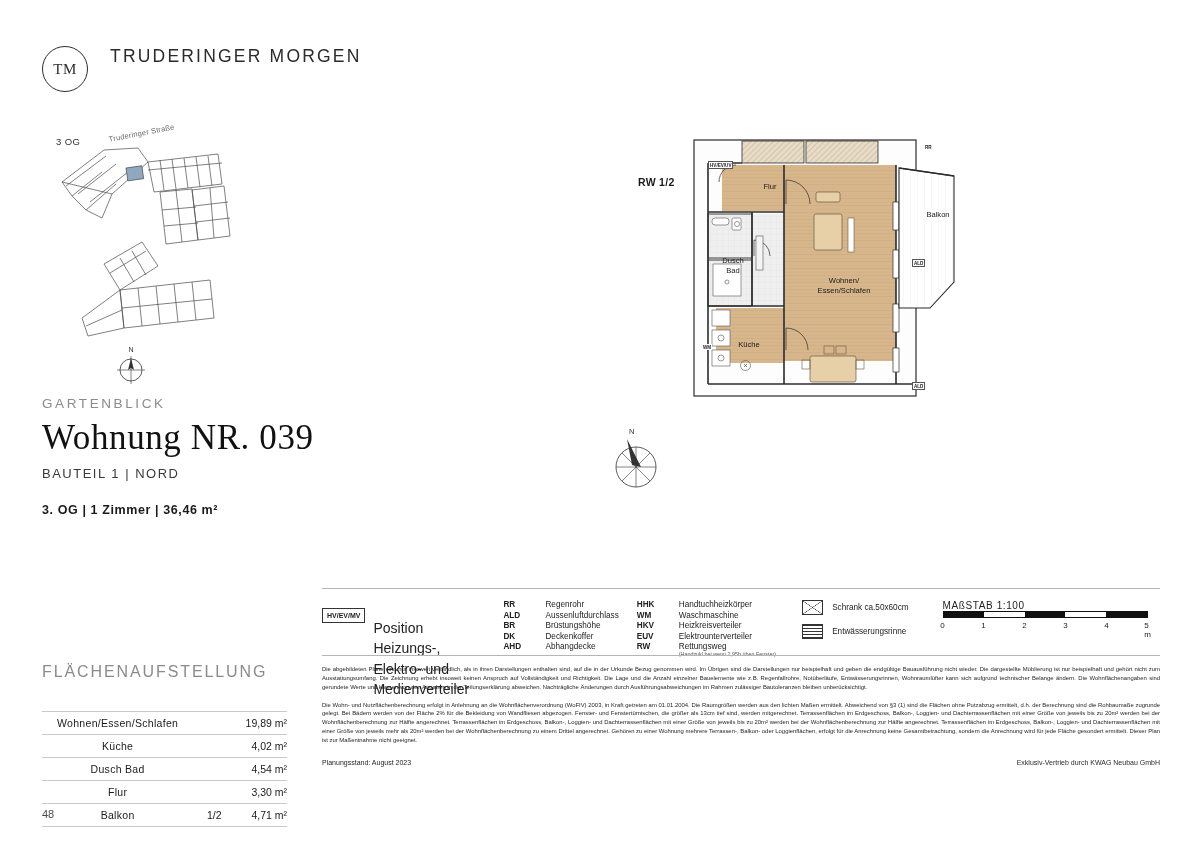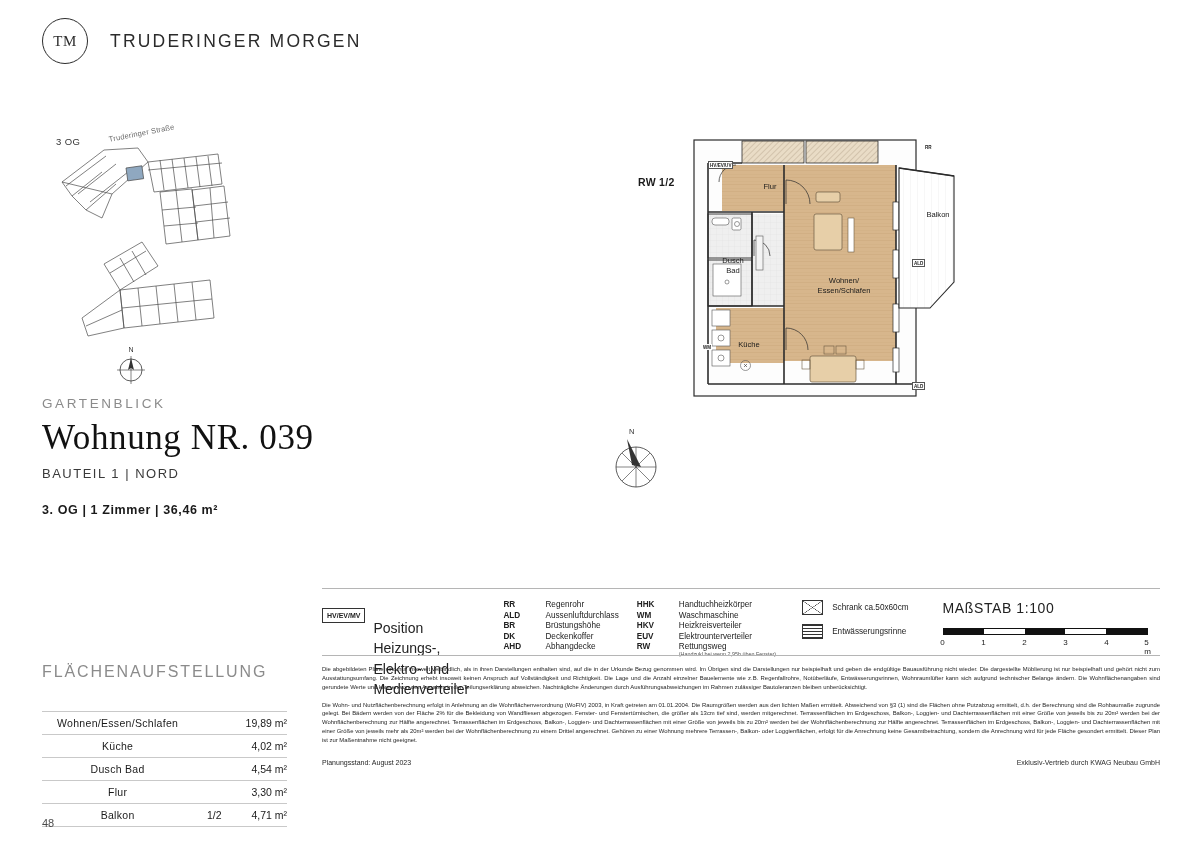--- a/index.html
+++ b/index.html
@@ -7,21 +7,21 @@
   body {
     width:1200px; height:849px;
     background:#ffffff;
     font-family:"Liberation Sans", sans-serif;
     color:#1a1a1a;
     position:relative;
     overflow:hidden;
   }
 
   
-  .logo-wrap { position:absolute; left:42px; top:18px; display:flex; align-items:center; }
+  .logo-wrap { position:absolute; left:42px; top:46px; display:flex; }
   .logo-circle {
     width:46px; height:46px; border-radius:50%;
     border:1px solid #2c2c2c;
     display:flex; align-items:center; justify-content:center;
     font-size:15px; letter-spacing:0.5px; color:#2c2c2c;
     font-family:"Liberation Serif", serif;
   }
   .logo-text {
     margin-left:22px; font-size:17.5px; letter-spacing:2.2px;
     color:#2b2b2b; font-family:"Liberation Sans", sans-serif; font-weight:400;
@@ -50,21 +50,21 @@
   .flaechen { position:absolute; left:42px; top:663px; width:245px; }
   .flaechen-title { font-size:16px; letter-spacing:1.9px; color:#8b8b8b; margin-bottom:30px; }
   .flaechen table { width:100%; border-collapse:collapse; font-size:10.5px; color:#1a1a1a; }
   .flaechen tr { border-top:1px solid #c9c9c9; }
   .flaechen tr:last-child { border-bottom:1px solid #c9c9c9; }
   .flaechen td { padding:5px 0 5px 0; }
   .flaechen td.name { text-align:center; letter-spacing:0.3px; }
   .flaechen td.frac { text-align:center; width:42px; color:#1a1a1a; }
   .flaechen td.val { text-align:right; white-space:nowrap; }
 
-  .page-number { position:absolute; left:42px; top:808px; font-size:11px; color:#4a4a4a;margin-top:9px; }
+  .page-number { position:absolute; left:42px; top:808px; font-size:11px; color:#4a4a4a; }
 
   
   .plan { position:absolute; left:686px; top:132px; width:282px; height:275px; }
   .plan-outer { position:absolute; inset:0; }
 
   .rw-label { position:absolute; left:-48px; top:44px; font-size:10.5px; font-weight:bold; letter-spacing:0.3px; }
 
   .compass-big { position:absolute; left:608px; top:425px; width:56px; height:72px; }
 
   
@@ -87,21 +87,21 @@
   .sym-box { width:21px; height:15px; border:1px solid #333; margin-right:9px; position:relative; background:#fff; }
   .sym-box.cross::before, .sym-box.cross::after {
     content:""; position:absolute; left:0; top:0; width:100%; height:100%;
   }
   .sym-box.cross::before { background:linear-gradient(to top right, transparent calc(50% - 0.5px), #333 50%, transparent calc(50% + 0.5px)); }
   .sym-box.cross::after  { background:linear-gradient(to bottom right, transparent calc(50% - 0.5px), #333 50%, transparent calc(50% + 0.5px)); }
   .sym-box.lines { background:repeating-linear-gradient(to bottom, #333 0 1px, #fff 1px 3px); }
   .sym-label { font-size:8.2px; }
 
   .scale-col { margin-left:34px; }
-  .scale-title { font-size:14px; letter-spacing:0.6px; margin-bottom:12px; }
+  .scale-title { font-size:10px; letter-spacing:0.6px; }
   .scale-bar { display:flex; width:205px; height:7px; border:1px solid #111; }
   .scale-bar div { flex:1; }
   .scale-bar div:nth-child(odd) { background:#111; }
   .scale-bar div:nth-child(even) { background:#fff; }
   .scale-nums { display:flex; width:205px; margin-top:3px; font-size:8px; position:relative; }
   .scale-nums span { position:absolute; transform:translateX(-50%); }
 
   
   .fineprint { position:absolute; left:322px; top:655px; width:838px; }
   .fineprint .rule { border-top:1px solid #b5b5b5; margin-bottom:9px; }

